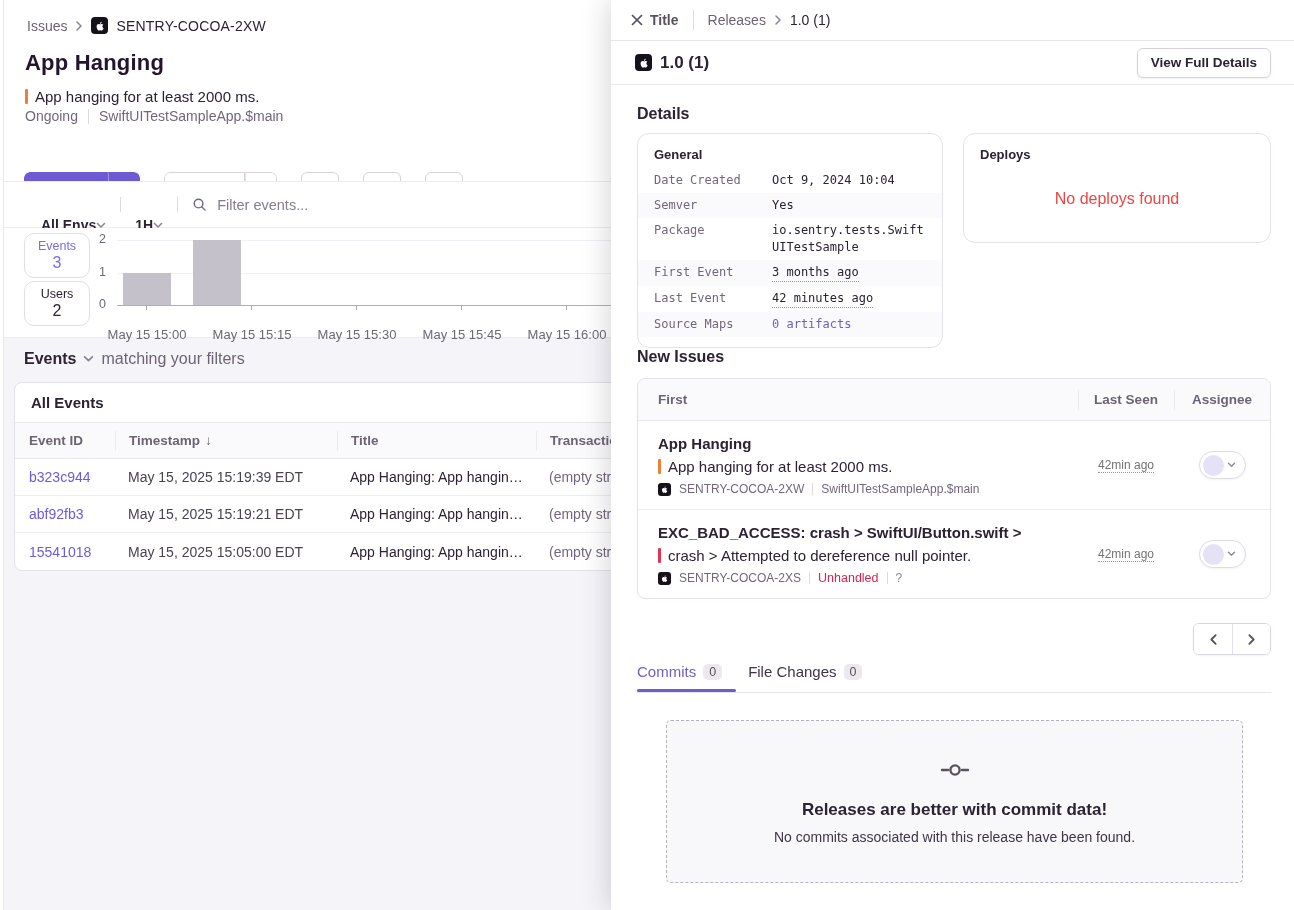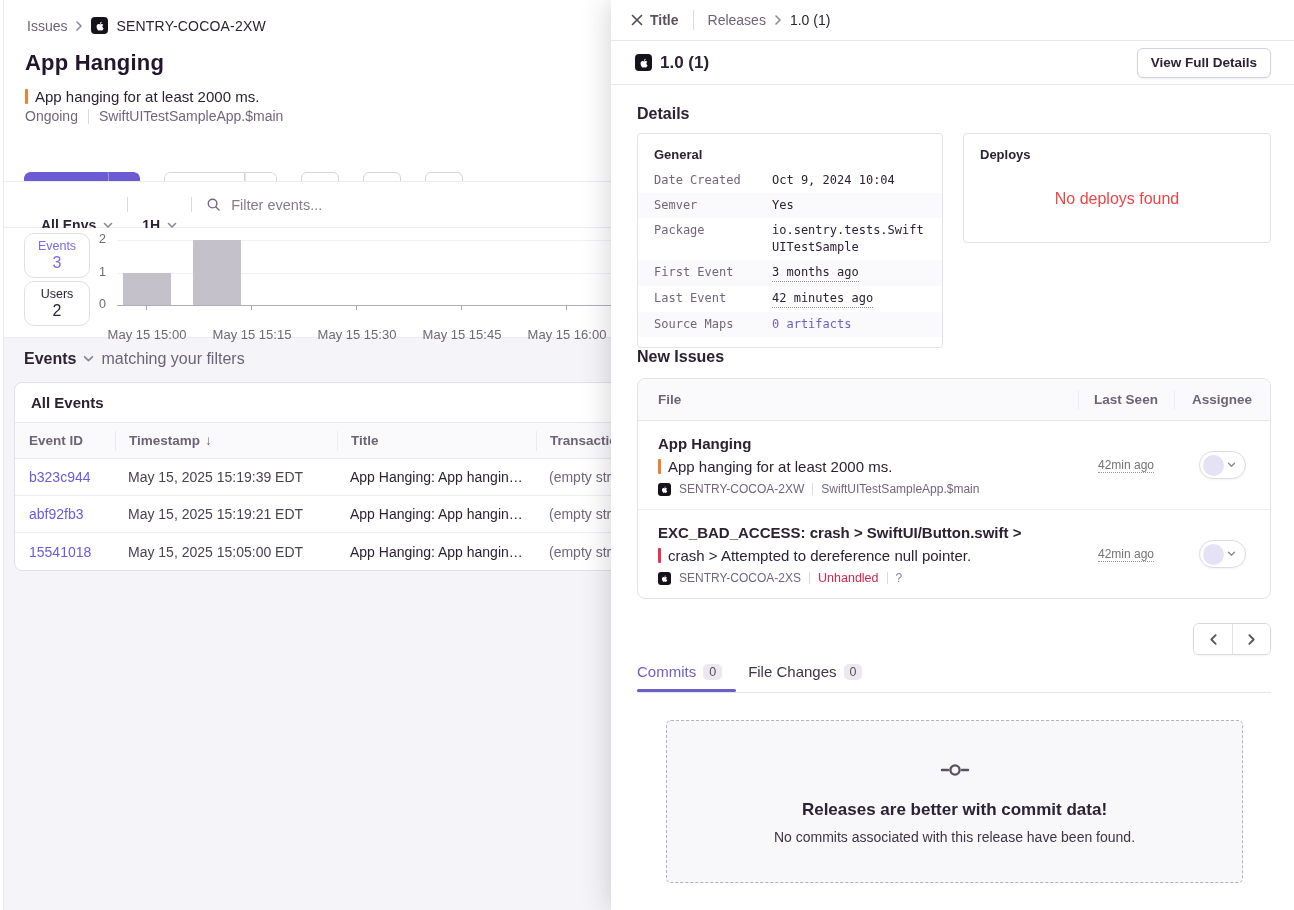--- a/index.html
+++ b/index.html
@@ -40,21 +40,21 @@
   .btn-primary { background:#6D5BD3; border-color:#6D5BD3; color:#fff; }
   .split .btn-primary.caret { border-left:1px solid rgba(255,255,255,.35); }
   .split .btn.caret:not(.btn-primary) { border-left:1px solid #E4E0E8; }
   .icon-btn { width:38px; }
   .icon-btn svg { stroke:#3E3446; stroke-width:1.5; fill:none; stroke-linecap:round; stroke-linejoin:round; }
   .dots { font-size:13px; letter-spacing:1px; color:#3E3446; font-weight:700; }
 
   .hr1 { position:absolute; left:4px; right:0; top:181px; height:1px; background:#EDEAF0; }
   .filter-bar { position:absolute; left:4px; right:0; top:182px; height:46px; border-bottom:1px solid #EDEAF0;
                 display:flex; align-items:center; padding-left:37px; gap:14px; background:#fff; }
-  .filter-item { display:flex; align-items:center; gap:7px; font-weight:700; font-size:14px; color:#2B2233; cursor:pointer;margin-top:41px; }
+  .filter-item { display:flex; align-items:center; gap:0; font-weight:700; font-size:14px; color:#2B2233; cursor:pointer;margin-top:41px; }
   .search-wrap { display:flex; align-items:center; gap:10px; flex:1; }
   .search-wrap svg { stroke:#71667C; stroke-width:1.5; fill:none; stroke-linecap:round; }
   .search-input { border:none; outline:none; font-size:14.5px; color:#2B2233; width:300px; background:transparent;
                   font-family:"Liberation Sans","DejaVu Sans",sans-serif; }
   .search-input::placeholder { color:#847C90; }
 
   .chart-section { position:absolute; left:4px; right:0; top:228px; height:110px; border-bottom:1px solid #EDEAF0; background:#fff; }
   .stat-card { position:absolute; left:20px; width:66px; height:45px; border:1px solid #E2DEE7; border-radius:10px;
                background:#fff; display:flex; flex-direction:column; align-items:center; justify-content:center; cursor:pointer; }
   .stat-card .lbl { font-size:12.5px; }
@@ -105,21 +105,21 @@
 
   .drawer-titlebar { height:44px; border-bottom:1px solid #E9E6EC; display:flex; align-items:center; padding:0 23px 0 24px; }
   .drawer-titlebar .rel-title { display:flex; align-items:center; gap:8px; font-size:17px; font-weight:700; }
   .view-details-btn { margin-left:auto; height:30px; padding:0 13px; border:1px solid #D7D2DC; border-radius:6px; background:#fff;
                       font-size:13.5px; font-weight:600; color:#2B2233; box-shadow:0 1px 2px rgba(43,34,51,.07); cursor:pointer;
                       display:flex; align-items:center; }
   .drawer-body { padding:20px 23px 0 26px; }
   .h2 { font-size:16px; font-weight:700; color:#2B2233; }
 
   .details-cols { display:flex; gap:20px; margin-top:10px; align-items:flex-start; }
-  .panel-card { border:1px solid #E4E1E8; border-radius:4px; background:#fff; }
+  .panel-card { border:1px solid #E4E1E8; border-radius:12px; background:#fff; }
   .general-card { width:306px; padding:13px 0 10px; }
   .panel-card .pc-title { font-size:13px; font-weight:700; padding:0 16px; margin-bottom:6px; }
   .kv-rows { font-size:12px; }
   .kv-row { display:flex; padding:4px 16px; line-height:17px; }
   .kv-row:nth-child(even) { background:#FAFAFC; }
   .kv-key { width:118px; color:#71667C; flex:0 0 auto; }
   .kv-val { color:#2B2233; width:170px; word-break:break-all; }
   .dotted { border-bottom:1px dotted #9B93A5; align-self:flex-start; width:auto; }
   .kv-link { color:#6C5FC7; cursor:pointer; }
 
@@ -412,21 +412,21 @@
       <div class="panel-card deploys-card">
         <div class="pc-title" style="padding:0">Deploys</div>
         <div class="deploys-empty">No deploys found</div>
       </div>
     </div>
 
     <div class="h2 new-issues-h">New Issues</div>
 
     <div class="issues-card">
       <div class="itable-head">
-        <div class="c1">File</div>
+        <div class="c1">First</div>
         <div class="c2">Last Seen</div>
         <div class="c3">Assignee</div>
       </div>
 
       <div class="issue-row">
         <div class="issue-main">
           <div class="issue-name">App Hanging</div>
           <div class="issue-msg">
             <span class="level-bar" style="background-color: rgb(237, 128, 51);"></span>
             <span>App hanging for at least 2000 ms.</span>

